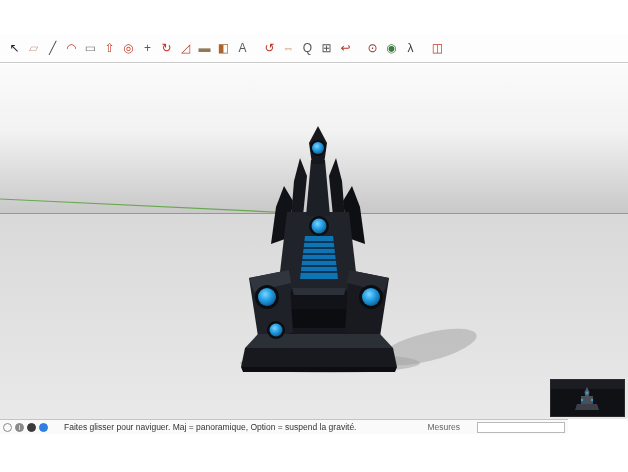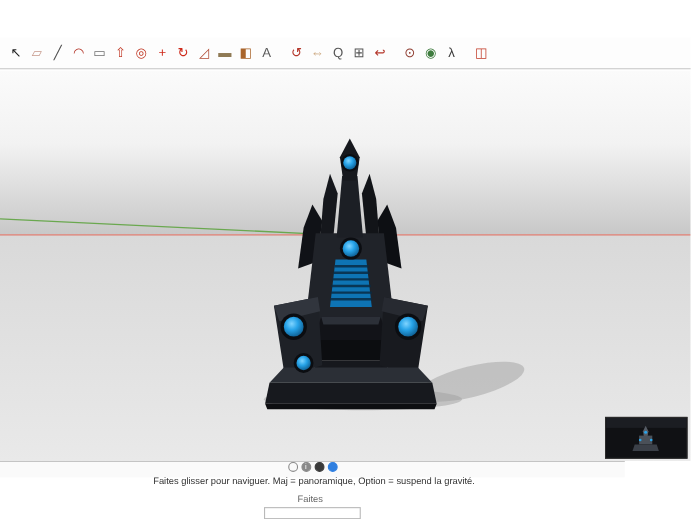--- a/index.html
+++ b/index.html
@@ -27,21 +27,21 @@
   .axis-red{stroke:var(--axis-red,#dd7a6e);stroke-width:1;}
 
   
   .thumb{position:absolute;right:3px;bottom:2px;width:73px;height:36px;
          background:#101114;border:1px solid #2a2a2a;box-sizing:content-box;cursor:pointer;}
   .thumb svg{display:block;width:73px;height:36px;}
 
   
   .statusbar{position:absolute;left:0;top:419px;width:568px;height:15px;
              background:#fafafa;border-top:1px solid #c4c4c4;box-sizing:border-box;
-             display:flex;align-items:center;padding:0 3px;gap:3px;flex-direction:column;}
+             display:flex;align-items:center;padding:0 3px;gap:13px;}
   .sicons{display:flex;align-items:center;gap:3px;}
   .sicon{width:9px;height:9px;border-radius:50%;display:flex;align-items:center;
          justify-content:center;font-size:7px;line-height:1;box-sizing:border-box;cursor:pointer;}
   .status-msg{font-size:8.5px;color:#333;white-space:nowrap;margin-left:3px;}
   .spacer{flex:1;}
   .measures-label{font-size:8.5px;color:#666;margin-right:4px;}
   .measures-input{width:88px;height:11px;border:1px solid #b9b9b9;background:#fff;
                   font-size:8px;font-family:"Liberation Sans",sans-serif;padding:0 2px;box-sizing:border-box;}
 </style>
 </head>
@@ -207,17 +207,17 @@
   <div class="statusbar">
     <div class="sicons">
 
     <span class="sicon" style="background: transparent; border: 1px solid rgb(138, 138, 138); color: rgb(138, 138, 138);"></span>
         <span class="sicon" style="background: rgb(138, 138, 138); border: 1px solid rgb(138, 138, 138); color: rgb(255, 255, 255);">i</span>
         <span class="sicon" style="background: rgb(58, 58, 58); border: 1px solid rgb(58, 58, 58); color: rgb(255, 255, 255);"></span>
         <span class="sicon" style="background: rgb(47, 127, 224); border: 1px solid rgb(47, 127, 224); color: rgb(255, 255, 255);"></span>
       </div>
     <span class="status-msg">Faites glisser pour naviguer. Maj = panoramique, Option = suspend la gravité.</span>
     <div class="spacer"></div>
-    <span class="measures-label">Faites</span>
+    <span class="measures-label">Mesures</span>
     <input class="measures-input" type="text" value="" style="">
   </div>
 
 </div>
 
 </body></html>

